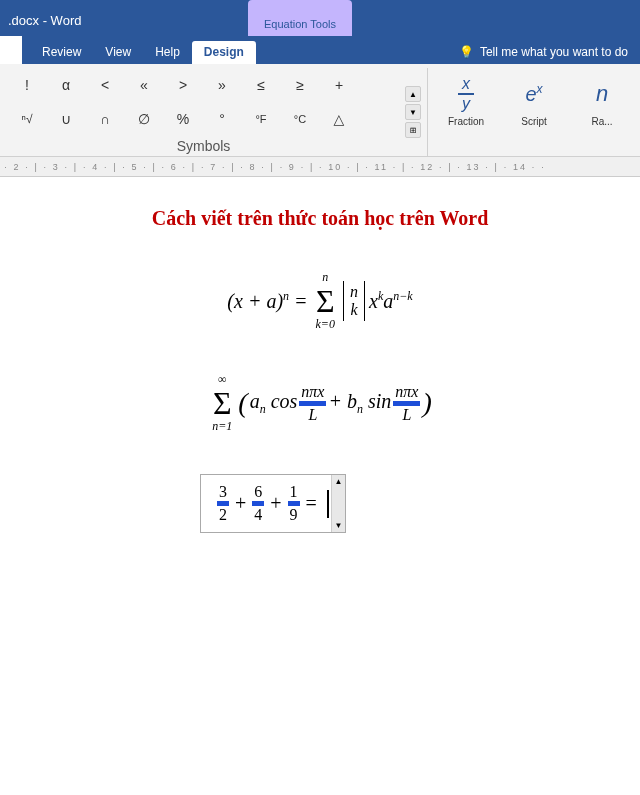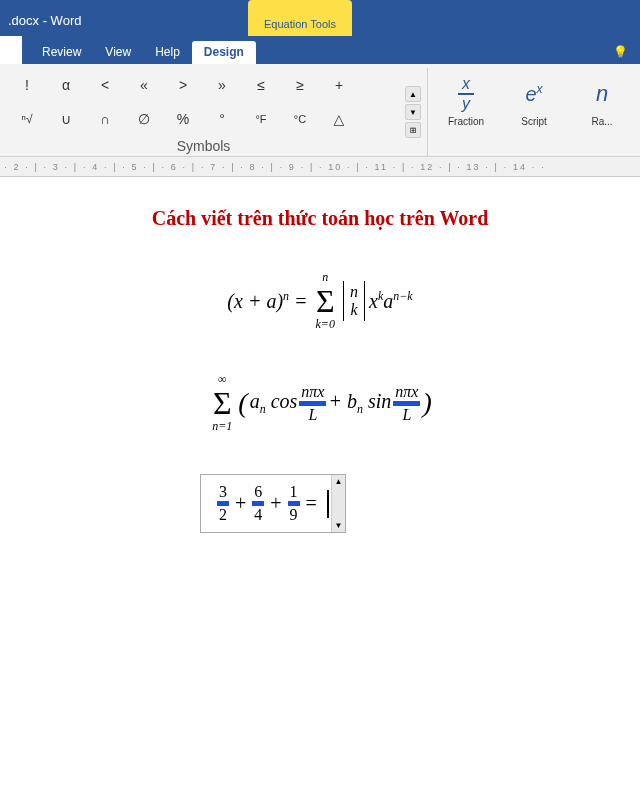--- a/index.html
+++ b/index.html
@@ -20,21 +20,21 @@
       align-items: center;
       gap: 4px;
       flex: 1;
     }
     .title-text {
       font-size: 13px;
       color: #fff;
       padding-bottom: 6px;
     }
     .equation-tools-tab {
-      background: #fde047;
+      background: #c4b5fd;
       color: #2b579a;
       font-size: 11px;
       padding: 3px 16px 6px;
       border-radius: 4px 4px 0 0;
       position: absolute;
       top: 0;
       left: 248px;
       height: 100%;
       display: flex;
       align-items: flex-end;
@@ -295,20 +295,21 @@
   </div>
 </div>
 
 <div class="ribbon-tabs">
   <div class="ribbon-tab">Review</div>
   <div class="ribbon-tab">View</div>
   <div class="ribbon-tab">Help</div>
   <div class="ribbon-tab active">Design</div>
   <div class="tell-me">
     <span>💡</span>
+    <span>Tell me what you want to do</span>
   </div>
 </div>
 
 <div class="ribbon-content">
   <div class="symbols-group">
     <div class="symbols-grid">
 
       <button class="symbol-btn">!</button>
       <button class="symbol-btn">α</button>
       <button class="symbol-btn">&lt;</button>

